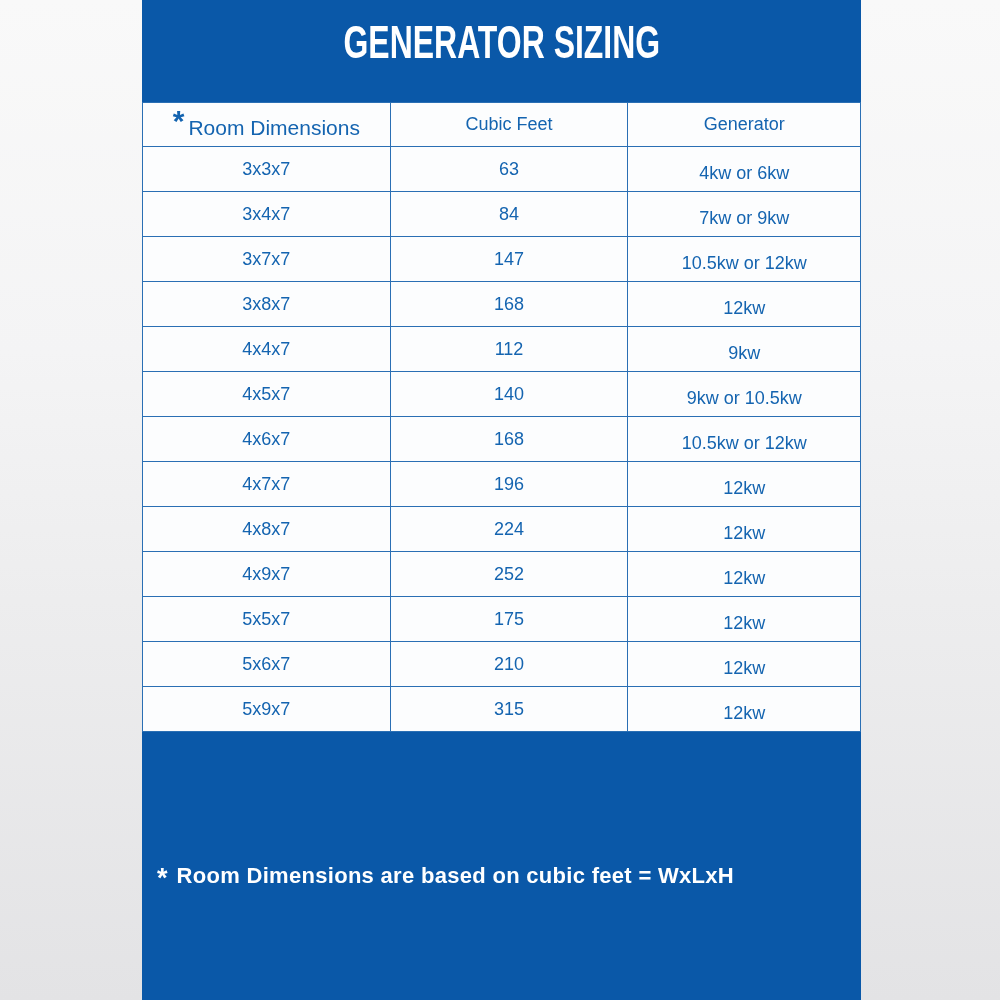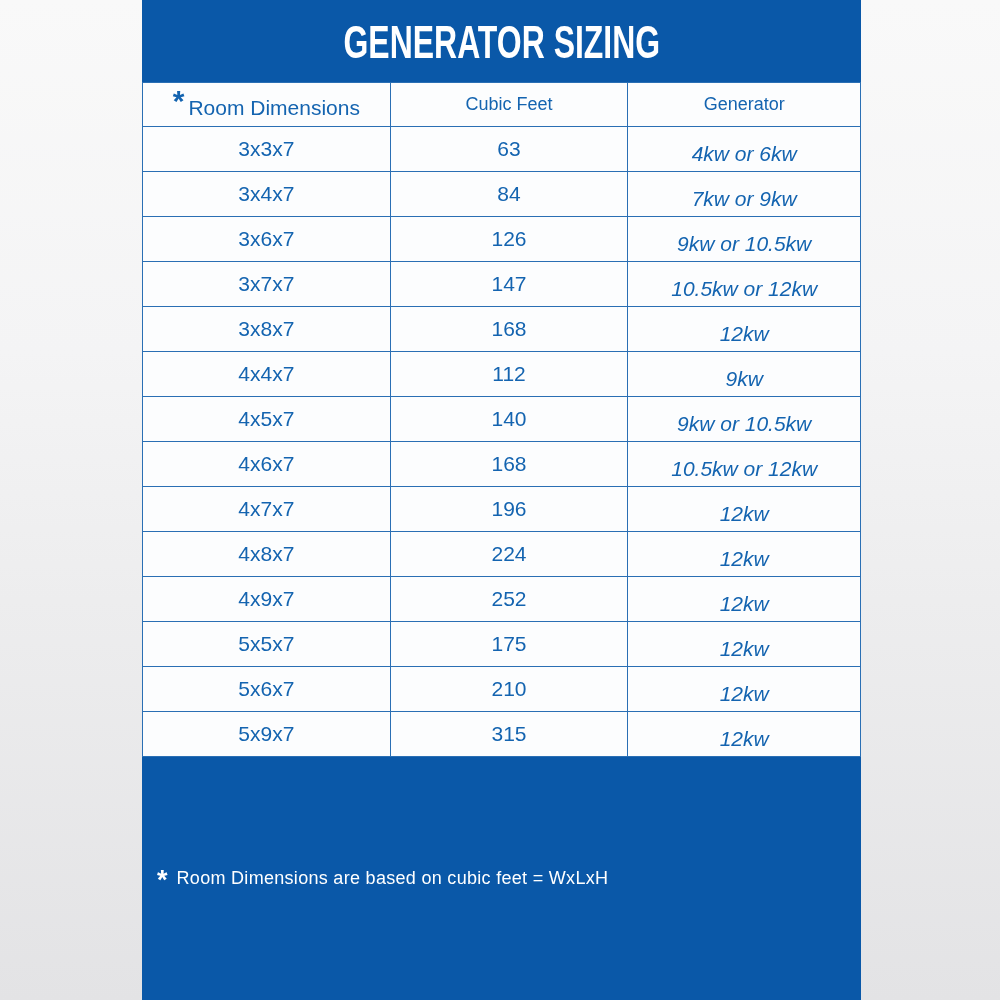--- a/index.html
+++ b/index.html
@@ -16,21 +16,21 @@
     position:relative;
     width:1000px;height:1000px;
     background:linear-gradient(180deg,#f9f9f9 0%,#f4f4f5 35%,#ededee 60%,#e3e3e5 100%);
     overflow:hidden;
   }
   .panel{
     position:absolute;
     left:142px;top:0;
     width:719px;height:1000px;
     background:var(--panel-blue);
-    display:flex;flex-direction:column;
+    display:flex;flex-direction:column;gap:20px;
   }
   .title-band{
     height:82px;
     display:flex;align-items:center;justify-content:center;
   }
   .title{
     color:var(--title-text);
     font-size:47px;
     font-weight:bold;
     letter-spacing:0px;
@@ -59,23 +59,23 @@
     font-weight:normal;
     overflow:hidden;
   }
   th{
     height:44px;
     font-size:18px;
   }
   th.col1{font-size:21px;}
   td{
     height:45px;
-    font-size:21px;
-  }
-  td.col3{padding-top:9px;font-style:italic;}
+    font-size:18px;
+  }
+  td.col3{padding-top:9px;}
   .ast{
     font-size:30px;
     font-weight:bold;
     position:relative;
     top:-4px;
     margin-right:4px;
   }
   .footer-band{
     flex:1;
     display:flex;
@@ -84,22 +84,23 @@
     color:#ffffff;
   }
   .footer-ast{
     font-size:27px;
     font-weight:bold;
     margin-right:9px;
     position:relative;
     top:2px;
   }
   .footer-note{
-    font-size:18px;
+    font-size:22px;
     letter-spacing:0.3px;
+    font-weight:bold;
   }
 </style>
 </head>
 <body>
 
 <div class="page">
   <div class="panel">
 
     <div class="title-band">
       <div class="title">GENERATOR SIZING</div>
@@ -124,25 +125,20 @@
               <td class="col1">3x3x7</td>
               <td class="col2">63</td>
               <td class="col3">4kw or 6kw</td>
             </tr>
             <tr>
               <td class="col1">3x4x7</td>
               <td class="col2">84</td>
               <td class="col3">7kw or 9kw</td>
             </tr>
             <tr>
-              <td class="col1">3x6x7</td>
-              <td class="col2">126</td>
-              <td class="col3">9kw or 10.5kw</td>
-            </tr>
-            <tr>
               <td class="col1">3x7x7</td>
               <td class="col2">147</td>
               <td class="col3">10.5kw or 12kw</td>
             </tr>
             <tr>
               <td class="col1">3x8x7</td>
               <td class="col2">168</td>
               <td class="col3">12kw</td>
             </tr>
             <tr>

